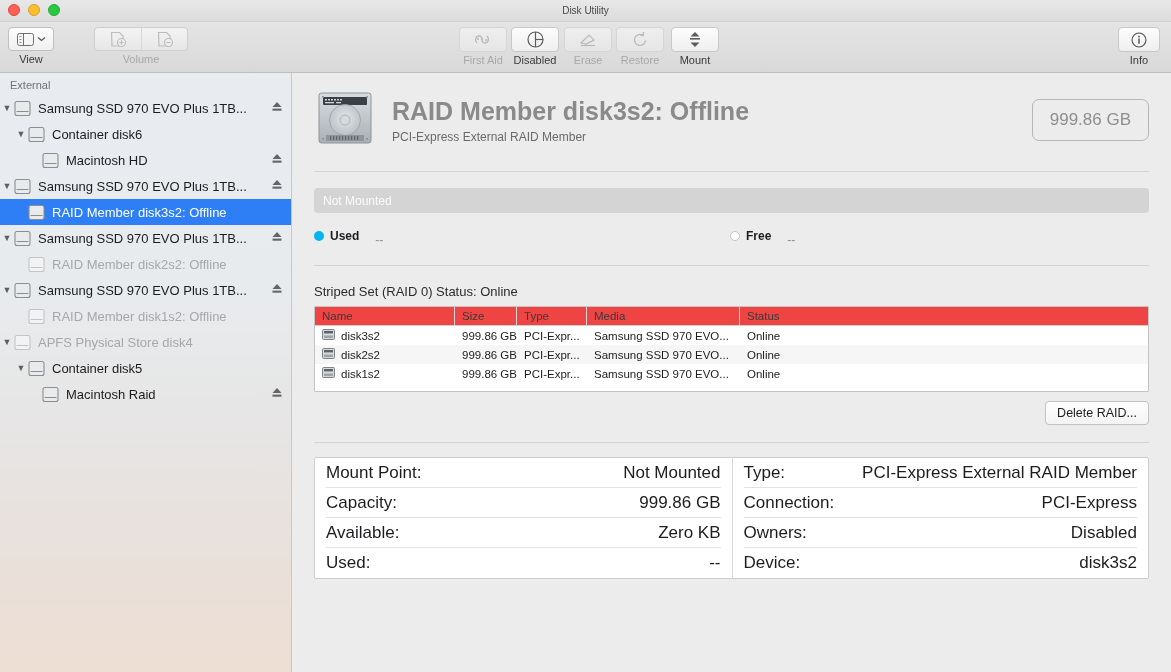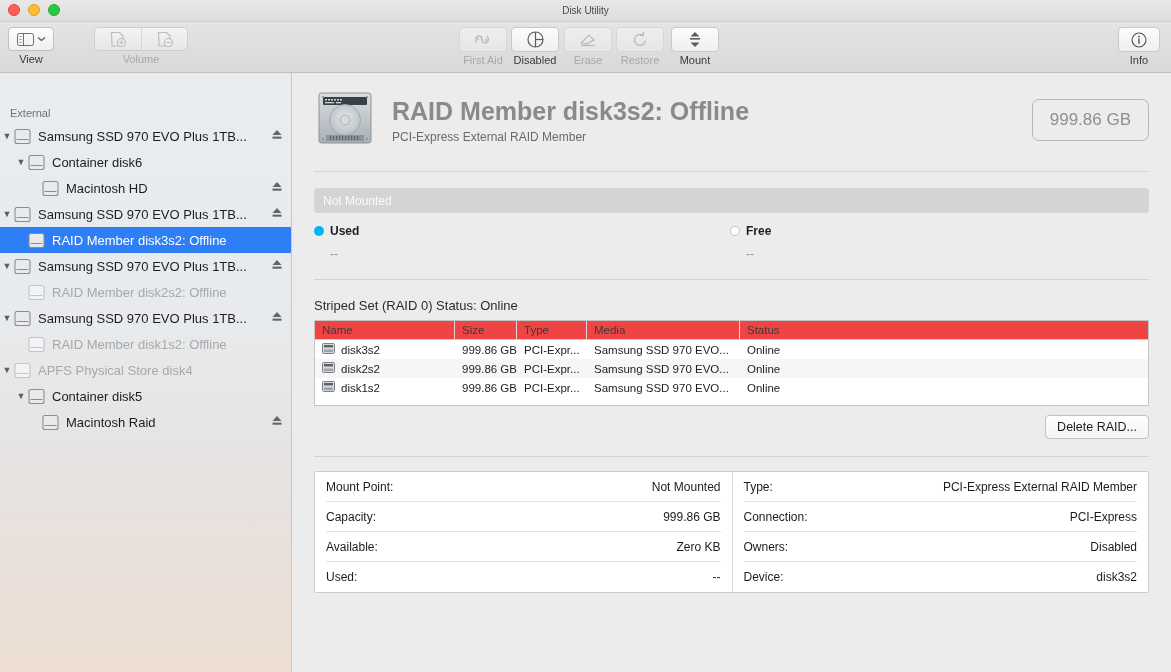--- a/index.html
+++ b/index.html
@@ -65,21 +65,21 @@
     border-right: 1px solid #c8c8c8;
     background:
       linear-gradient(to bottom,
         rgba(232,236,240,0.97) 0%,
         rgba(232,235,238,0.96) 38%,
         rgba(230,228,227,0.95) 62%,
         rgba(233,223,216,0.95) 84%,
         rgba(238,222,210,0.95) 100%);
   }
   .sb-header {
-    font-size: 11px; color: #6e7277; padding: 6px 0 4px 10px; font-weight: 400; margin-top: 28px;
+    font-size: 11px; color: #6e7277; padding: 6px 0 4px 10px; font-weight: 400;
   }
   .sb-row {
     height: 26px; display: flex; align-items: center; position: relative;
     font-size: 13px; color: #1d1d1f; padding-right: 8px; cursor: default;
   }
   .sb-row.selected { background: #2e7ff5; color: #ffffff; }
   .sb-row.muted { color: #a6a8aa; }
   .twisty {
     width: 14px; flex: 0 0 14px; display: flex; align-items: center; justify-content: center;
     font-size: 9px; color: #5d5f62;
@@ -108,21 +108,21 @@
 
   .rule { height: 1px; background: #d3d3d3; margin: 18px 0 0 0; }
 
   .bar-wrap { margin-top: 16px; }
   .usebar {
     height: 25px; border-radius: 4px; background: #d4d4d4;
     display: flex; align-items: center; padding-left: 9px;
     font-size: 12px; color: #fbfbfb;
   }
   .legend { display: flex; margin-top: 11px; }
-  .leg { display: flex; flex-direction: column; }
+  .leg { display: flex; }
   .leg-top { display: flex; align-items: center; gap: 6px; }
   .dot { width: 10px; height: 10px; border-radius: 50%; }
   .dot.used { background: #00b6f0; }
   .dot.free { background: #ffffff; border: 1px solid #c4c4c4; }
   .leg-label { font-size: 12px; font-weight: bold; color: #1d1d1f; }
   .leg-val { font-size: 12px; color: #8d8d8d; margin-top: 9px; margin-left: 16px; }
 
   .raid-head { font-size: 13px; color: #2b2b2b; margin-top: 18px; margin-bottom: 7px; }
 
   .tbl { border: 1px solid #c4c4c4; background: #ffffff; border-radius: 1px; }
@@ -153,21 +153,21 @@
   .rule2 { height: 1px; background: #d3d3d3; margin: 17px 0 0 0; }
 
   .info-card {
     margin-top: 14px; border: 1px solid #cdcdcd; background: #ffffff;
     display: flex; border-radius: 2px;
   }
   .info-col { flex: 1 1 50%; padding: 0 11px; }
   .info-col + .info-col { border-left: 1px solid #d9d9d9; }
   .info-row {
     display: flex; justify-content: space-between; align-items: center;
-    height: 30px; font-size: 12px; color: #1d1d1f;
+    height: 30px; font-size: 17px; color: #1d1d1f;
     border-bottom: 1px solid #e2e2e2;
   }
   .info-row:last-child { border-bottom: none; }
   .info-val { color: #1d1d1f; }
 </style>
 </head>
 <body>
 
 <div class="window">
 

